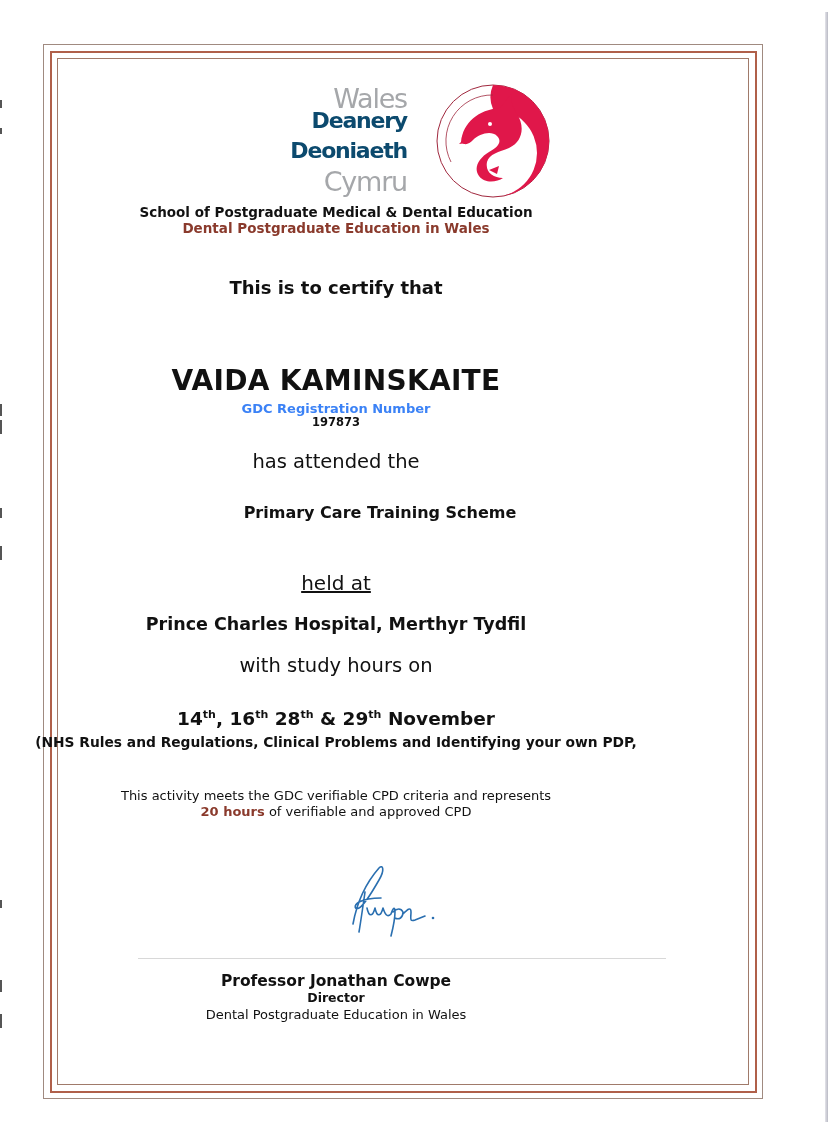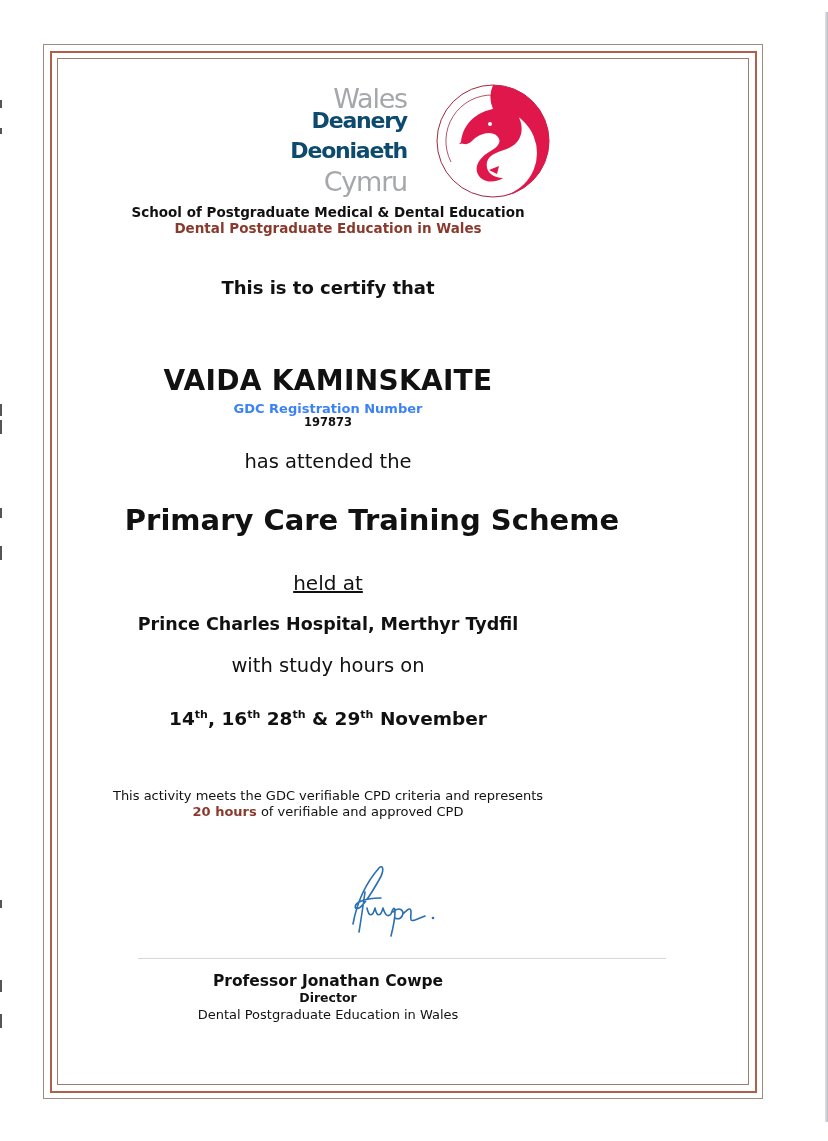--- a/index.html
+++ b/index.html
@@ -12,35 +12,35 @@
   .scan-edge-right {
     position: absolute; left: 825px; top: 12px; width: 3px; height: 1110px;
     background: linear-gradient(to right, #e4e4ea, #b9bac4);
   }
   .scan-mark { position: absolute; left: 0; width: 2px; background: #555; }
   .frame { position: absolute; box-sizing: border-box; }
   .frame.outer { left: 43px; top: 44px; width: 720px; height: 1055px; border: 1.5px solid #a08a80; }
   .frame.middle { left: 50px; top: 51px; width: 707px; height: 1042px; border: 2.5px solid #b0604a; }
   .frame.inner { left: 57px; top: 58px; width: 692px; height: 1027px; border: 1.5px solid #a07a6a; }
 
-  .abs { position: absolute; left: 0; width: 656px; text-align: center; white-space: nowrap; }
+  .abs { position: absolute; left: 8px; width: 656px; text-align: center; white-space: nowrap; }
 
   .logo-text { position: absolute; left: 225px; width: 182px; text-align: right; color: #a8aaad; line-height: 1; }
   .logo-text.light { font-weight: normal; font-size: 27px; letter-spacing: -1.2px; color: #a5a7aa; text-align: right; }
   .logo-text.bold { font-weight: bold; font-size: 22px; letter-spacing: -1.2px; color: #0c4a6e; }
   .logo-mark { position: absolute; left: 433px; top: 82px; }
 
   .school { top: 204px; font-size: 13.5px; font-weight: bold; color: #111; }
   .dept { top: 220px; font-size: 13.5px; font-weight: bold; color: #8a3a2c; }
   .certify { top: 277px; font-size: 18px; font-weight: bold; }
   .name { top: 364px; font-size: 28px; font-weight: bold; letter-spacing: 0.3px; }
   .gdc-label { top: 401px; font-size: 13px; font-weight: bold; color: #3b82f6; }
   .gdc-number { top: 415px; font-size: 11.5px; font-weight: bold; }
   .attended { top: 450px; font-size: 19.5px; }
-  .scheme { top: 503px; font-size: 29px; font-weight: bold; padding-left: 44px; }
+  .scheme { top: 503px; font-size: 16px; font-weight: bold; padding-left: 44px; }
   .held { top: 571px; font-size: 20px; text-decoration: underline; }
   .hospital { top: 614px; font-size: 17.5px; font-weight: bold; }
   .study { top: 654px; font-size: 19.5px; }
   .dates { top: 708px; font-size: 18.5px; font-weight: bold; }
   .dates sup { font-size: 11px; vertical-align: 7px; line-height: 0; }
   .topics { top: 734px; font-size: 13.8px; font-weight: bold; line-height: 17px; }
   .cpd1 { top: 788px; font-size: 13px; text-align: center; }
   .cpd2 { top: 804px; font-size: 13px; }
   .cpd2 .hours { color: #8a3a2c; font-weight: bold; }
 
@@ -95,20 +95,21 @@
 <div class="abs scheme">Primary Care Training Scheme</div>
 <div class="abs held">held at</div>
 <div class="abs hospital">Prince Charles Hospital, Merthyr Tydfil</div>
 <div class="abs study">with study hours on</div>
 
 <div class="abs dates">
   <span>14</span><sup>th</sup><span>, </span><span>16</span><sup>th</sup><span style="white-space:pre"> </span><span>28</span><sup>th</sup><span style="white-space:pre"> &amp; </span><span>29</span><sup>th</sup><span style="white-space:pre"> </span><span>November</span>
 </div>
 
 <div class="abs topics">
+  <div>(NHS Rules and Regulations, Clinical Problems and Identifying your own PDP,</div>
 </div>
 
 <div class="abs cpd1">This activity meets the GDC verifiable CPD criteria and represents</div>
 <div class="abs cpd2"><span class="hours">20 hours</span><span style="white-space:pre"> of verifiable and approved CPD</span></div>
 
 <svg class="signature" width="100" height="78" viewBox="0 0 100 78">
   <path d="M8 62 C12 40 20 22 34 6 C38 2 40 8 34 18 C26 32 18 44 14 46 C10 48 8 44 14 40 C22 36 30 36 36 36 M20 30 C18 44 16 58 14 70 M22 46 C24 56 28 54 30 46 C32 56 36 54 38 46 C40 52 42 56 46 52 C48 46 50 44 50 50 C50 58 48 66 46 74 M48 50 C52 46 56 46 58 50 C58 56 54 58 50 56 M58 52 C62 48 66 44 66 50 C66 56 64 60 70 58 L80 54" fill="none" stroke="#2a6fb0" stroke-width="1.6" stroke-linecap="round" stroke-linejoin="round"></path>
   <circle cx="88" cy="56" r="1.3" fill="#2a6fb0"></circle>
 </svg>
 

